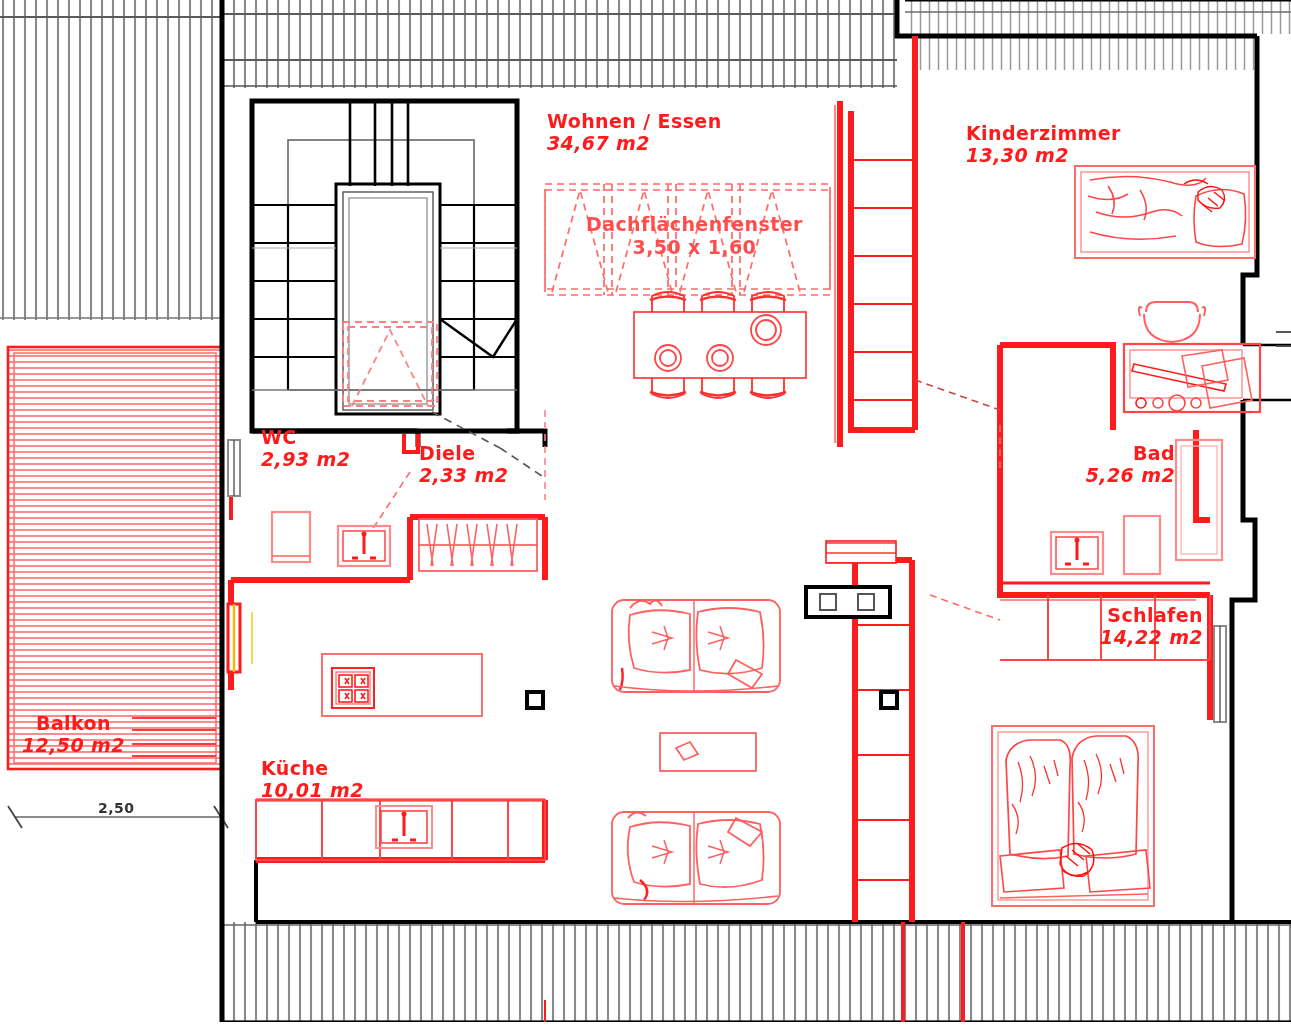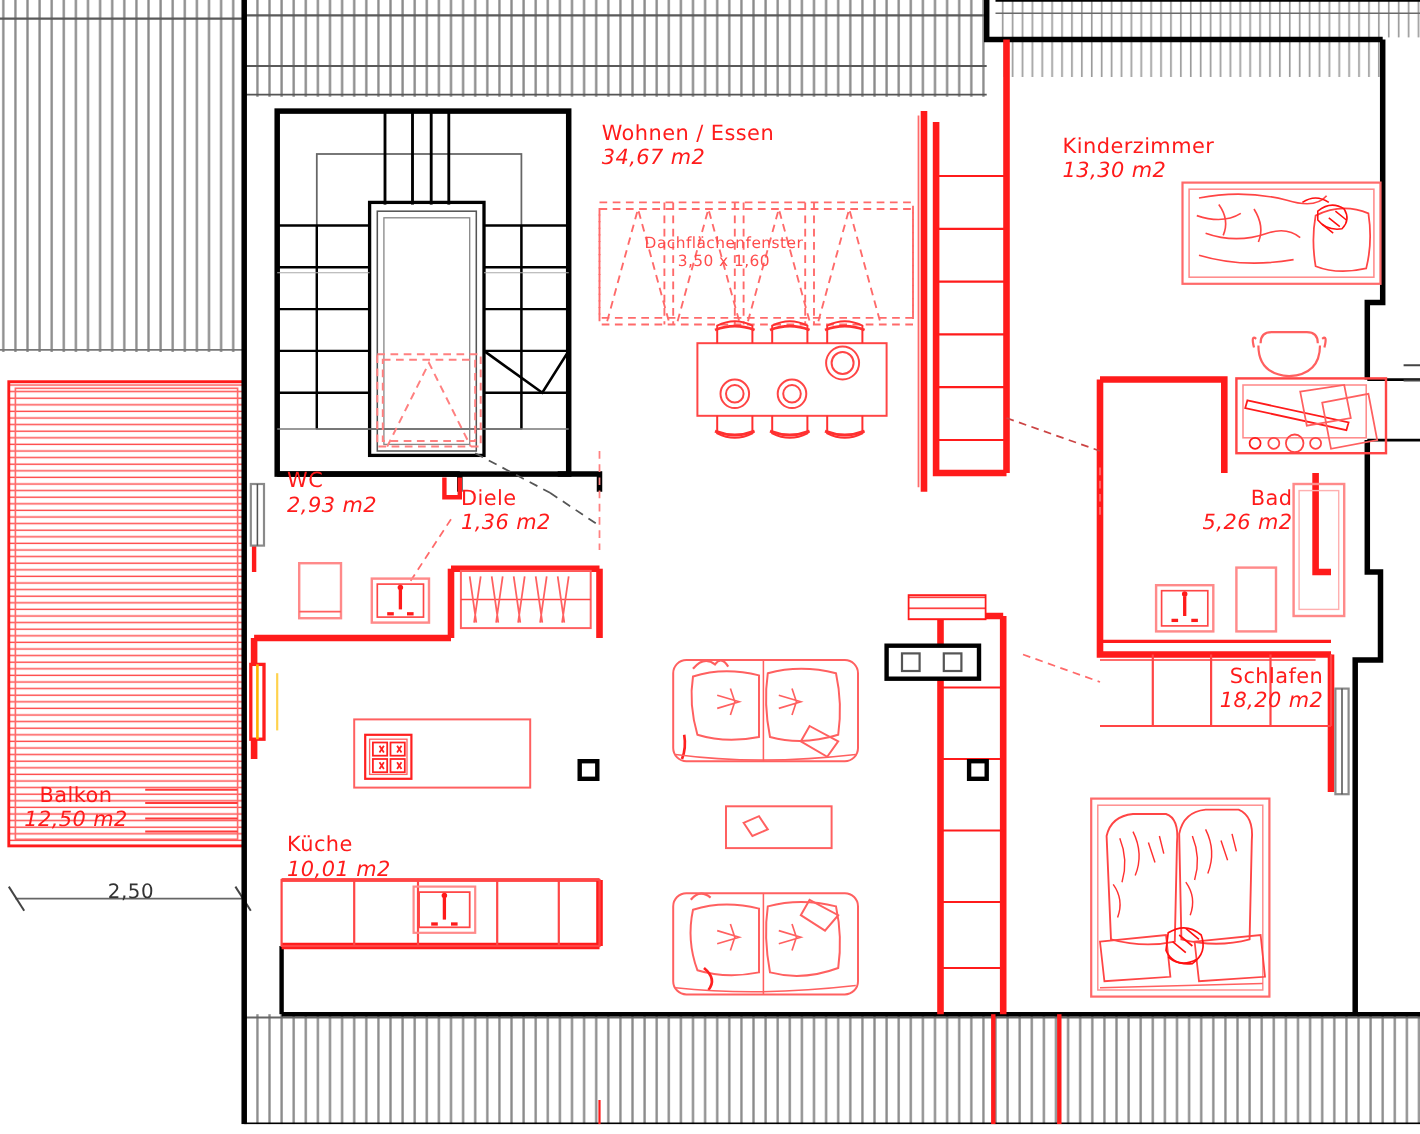--- a/index.html
+++ b/index.html
@@ -1,27 +1,27 @@
 <!DOCTYPE html>
 <html><head>
 <meta charset="utf-8">
 <title>Floor Plan</title>
 <style>
   html,body{margin:0;padding:0;background:#ffffff;}
   body{font-family:"DejaVu Sans","Liberation Sans",sans-serif;}
-  #plan-root{position:relative;width:1291px;height:1022px;background:#fff;overflow:hidden;}
+  #plan-root{position:relative;width:1291px;height:1022px;background:#fff;overflow:hidden;font-weight:bold;}
   #plan-svg{position:absolute;left:0;top:0;width:1291px;height:1031px;}
   .room-label{position:absolute;line-height:1.18;white-space:nowrap;pointer-events:none;}
   .room-label .rl-name{font-size:19px;letter-spacing:.4px;}
   .room-label .rl-area{font-size:19px;font-style:italic;letter-spacing:.4px;}
   .lbl-red .rl-name,.lbl-red .rl-area{color:#ff1b1b;}
   .lbl-dark .rl-name,.lbl-dark .rl-area{color:#3a3a3a;}
   .lbl-right{text-align:right;}
-  .dim-text{position:absolute;font-size:18px;color:#333;letter-spacing:.5px;}
-  .note-label{position:absolute;line-height:1.2;white-space:nowrap;color:#ff4d4d;font-size:14px;letter-spacing:.4px;text-align:center;}
+  .dim-text{position:absolute;font-size:14px;color:#333;letter-spacing:.5px;}
+  .note-label{position:absolute;line-height:1.2;white-space:nowrap;color:#ff4d4d;font-size:19px;letter-spacing:.4px;text-align:center;}
 </style>
 </head>
 <body>
 
 <div id="plan-root">
 
   <svg id="plan-svg" viewBox="0 0 1291 1031">
     <defs>
 
       <pattern id="hatchV" width="11" height="11" patternUnits="userSpaceOnUse">
@@ -512,31 +512,31 @@
   </div>
 
 
   <div class="room-label lbl-red" style="left:261px;top:426px;">
     <div class="rl-name">WC</div>
     <div class="rl-area">2,93 m2</div>
   </div>
 
   <div class="room-label lbl-red" style="left:419px;top:442px;">
     <div class="rl-name">Diele</div>
-    <div class="rl-area">1,36 m2</div>
+    <div class="rl-area">2,33 m2</div>
   </div>
 
   <div class="room-label lbl-red lbl-right" style="left:1055px;top:442px;width:120px;">
     <div class="rl-name">Bad</div>
     <div class="rl-area">5,26 m2</div>
   </div>
 
   <div class="room-label lbl-red lbl-right" style="left:1063px;top:604px;width:140px;">
     <div class="rl-name">Schlafen</div>
-    <div class="rl-area">18,20 m2</div>
+    <div class="rl-area">14,22 m2</div>
   </div>
 
   <div class="room-label lbl-red" style="left:22px;top:712px;text-align:center;">
     <div class="rl-name">Balkon</div>
     <div class="rl-area">12,50 m2</div>
   </div>
 
   <div class="room-label lbl-red" style="left:261px;top:757px;">
     <div class="rl-name">Küche</div>
     <div class="rl-area">10,01 m2</div>

